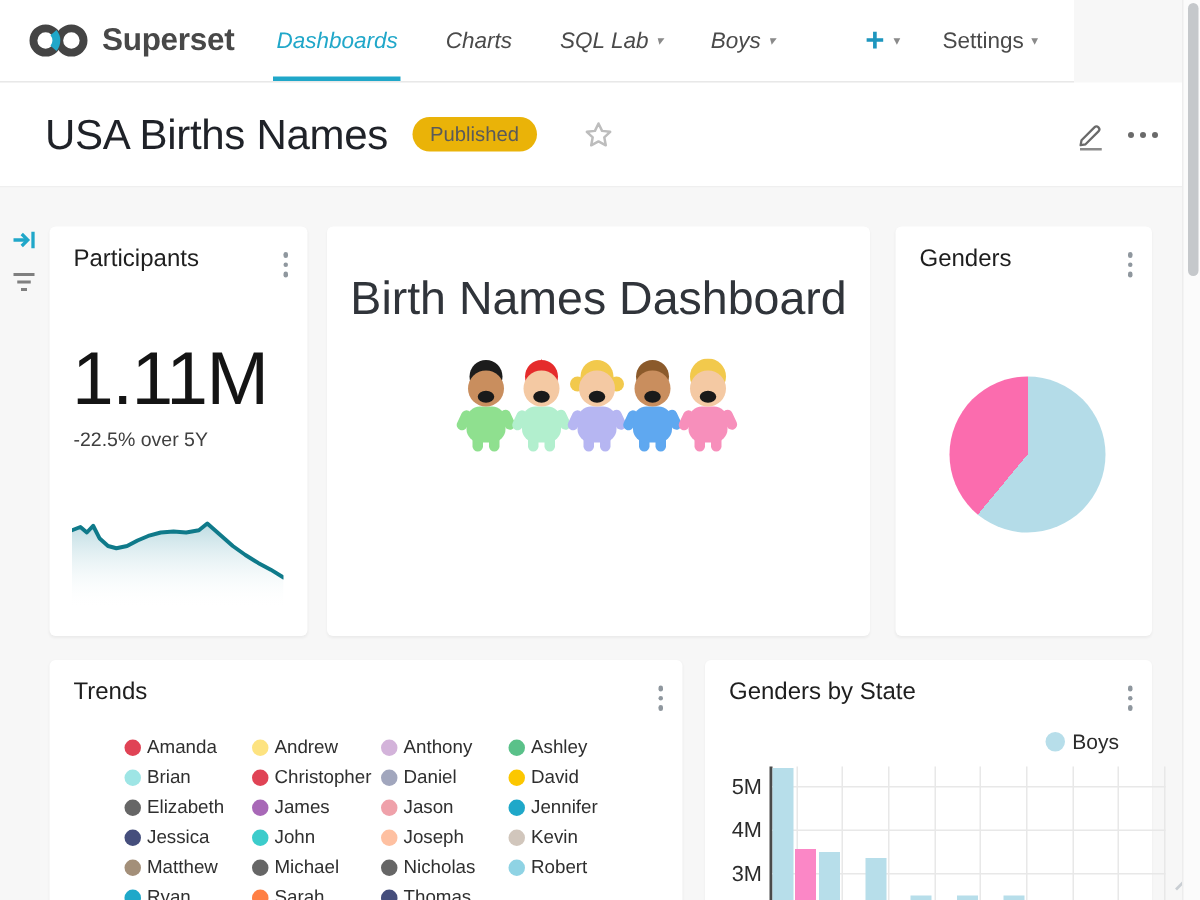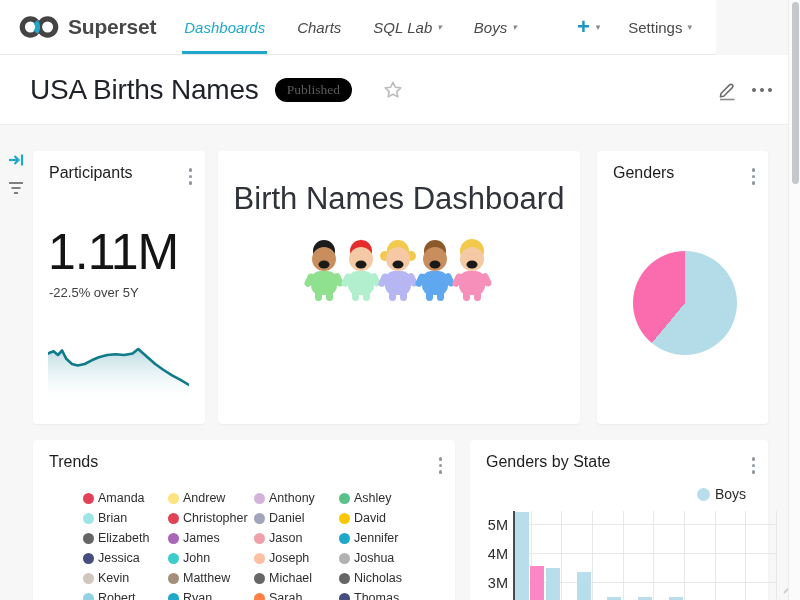--- a/index.html
+++ b/index.html
@@ -18,22 +18,22 @@
   .caret{font-size:9px;color:#8A8A8A;line-height:1;}
   .nav-right{margin-left:auto;display:flex;align-items:center;gap:28px;}
   .plus-btn{display:flex;align-items:center;gap:6px;cursor:pointer;}
   .plus-glyph{color:#1E96BE;font-size:22px;font-weight:700;line-height:1;}
   .settings{display:flex;align-items:center;gap:5px;font-size:15px;color:#4A4A4A;cursor:pointer;}
   
   .titlebar{position:absolute;top:55px;left:0;width:800px;height:70px;background:#fff;
             border-bottom:1px solid #EFEFEF;display:flex;align-items:center;box-sizing:border-box;
             padding:0 26px 0 30px;z-index:4;}
   .dash-title{font-size:28px;font-weight:500;color:#1F2228;margin:0;letter-spacing:-0.2px;}
-  .badge{margin-left:16px;background:#000000;color:#5A5A5A;font-size:13.5px;
-         padding:4px 12px;border-radius:13px;cursor:pointer;font-family:Liberation Serif, serif;}
+  .badge{margin-left:16px;background:#eab308;color:#5A5A5A;font-size:13.5px;
+         padding:4px 12px;border-radius:13px;cursor:pointer;}
   .star{margin-left:30px;cursor:pointer;display:flex;align-items:center;}
   .tb-icons{margin-left:auto;display:flex;align-items:center;gap:12px;}
   .icon-btn{cursor:pointer;display:flex;align-items:center;}
   
   .card{position:absolute;background:#fff;border-radius:4px;box-shadow:0 1px 2px rgba(0,0,0,0.05);}
   .card-title{position:absolute;left:16px;top:13px;font-size:16px;font-weight:500;color:#1E1E1E;}
   .kebab{position:absolute;right:10px;top:14px;display:flex;flex-direction:column;gap:3px;
          padding:3px;cursor:pointer;}
   .kebab i{width:3.5px;height:3.5px;border-radius:50%;background:#8F979E;display:block;}
   
@@ -300,24 +300,20 @@
           <span class="lg-dot" style="background: rgb(69, 78, 124);"></span>
           <span class="lg-label">Jessica</span>
         </div>
         <div class="lg-item">
           <span class="lg-dot" style="background: rgb(60, 204, 203);"></span>
           <span class="lg-label">John</span>
         </div>
         <div class="lg-item">
           <span class="lg-dot" style="background: rgb(254, 192, 161);"></span>
           <span class="lg-label">Joseph</span>
-        </div>
-        <div class="lg-item">
-          <span class="lg-dot" style="background: rgb(178, 178, 178);"></span>
-          <span class="lg-label">Joshua</span>
         </div>
         <div class="lg-item">
           <span class="lg-dot" style="background: rgb(209, 198, 188);"></span>
           <span class="lg-label">Kevin</span>
         </div>
         <div class="lg-item">
           <span class="lg-dot" style="background: rgb(163, 143, 121);"></span>
           <span class="lg-label">Matthew</span>
         </div>
         <div class="lg-item">

